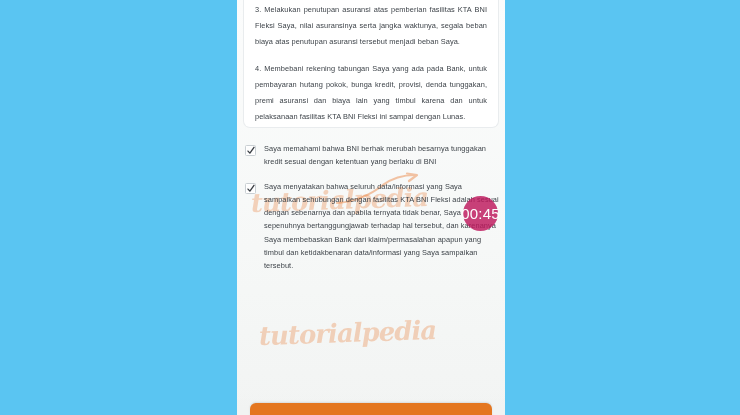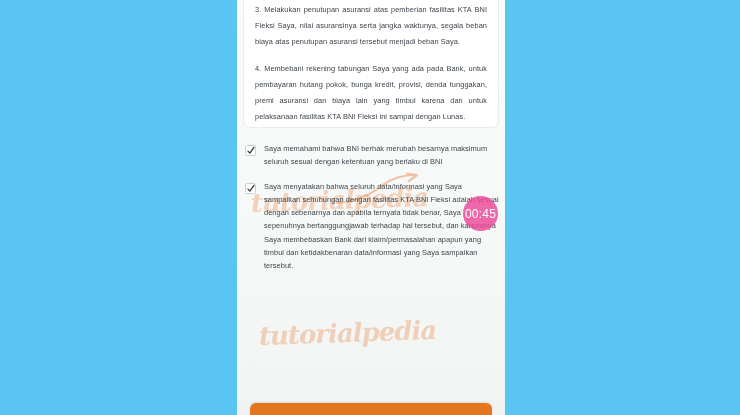--- a/index.html
+++ b/index.html
@@ -113,27 +113,27 @@
     width: 86px; height: 34px;
     opacity: 0.42;
   }
 
   
   #countdown {
     position: absolute;
     left: 226px; top: 196px;
     width: 35px; height: 35px;
     border-radius: 50%;
-    background: #ec4899;
+    background: #be185d;
     opacity: 0.82;
     display: flex;
     align-items: center;
     justify-content: center;
     color: #ffffff;
-    font-size: 12px;
+    font-size: 15px;
     letter-spacing: 0.2px;
   }
 
   
   #submit-btn {
     position: absolute;
     left: 13px;
     bottom: -16px;
     width: 242px;
     height: 28px;
@@ -178,21 +178,21 @@
 
     <div id="agreements">
 
 
       <div class="agree-row">
         <span class="cbx">
           <svg viewBox="0 0 8 9">
             <path d="M1 5.1 L2.9 7.1 L7 1.3" fill="none" stroke="#3a3f45" stroke-width="1.35" stroke-linecap="round" stroke-linejoin="round"></path>
           </svg>
         </span>
-        <span class="agree-text">Saya memahami bahwa BNI berhak merubah besarnya maksimum seluruh sesuai dengan ketentuan yang berlaku di BNI</span>
+        <span class="agree-text">Saya memahami bahwa BNI berhak merubah besarnya tunggakan kredit sesuai dengan ketentuan yang berlaku di BNI</span>
       </div>
 
 
       <div class="agree-row">
         <span class="cbx">
           <svg viewBox="0 0 8 9">
             <path d="M1 5.1 L2.9 7.1 L7 1.3" fill="none" stroke="#3a3f45" stroke-width="1.35" stroke-linecap="round" stroke-linejoin="round"></path>
           </svg>
         </span>
         <span class="agree-text">Saya menyatakan bahwa seluruh data/informasi yang Saya sampaikan sehubungan dengan fasilitas KTA BNI Fleksi adalah sesuai dengan sebenarnya dan apabila ternyata tidak benar, Saya sepenuhnya bertanggungjawab terhadap hal tersebut, dan karenanya Saya membebaskan Bank dari klaim/permasalahan apapun yang timbul dan ketidakbenaran data/informasi yang Saya sampaikan tersebut.</span>

